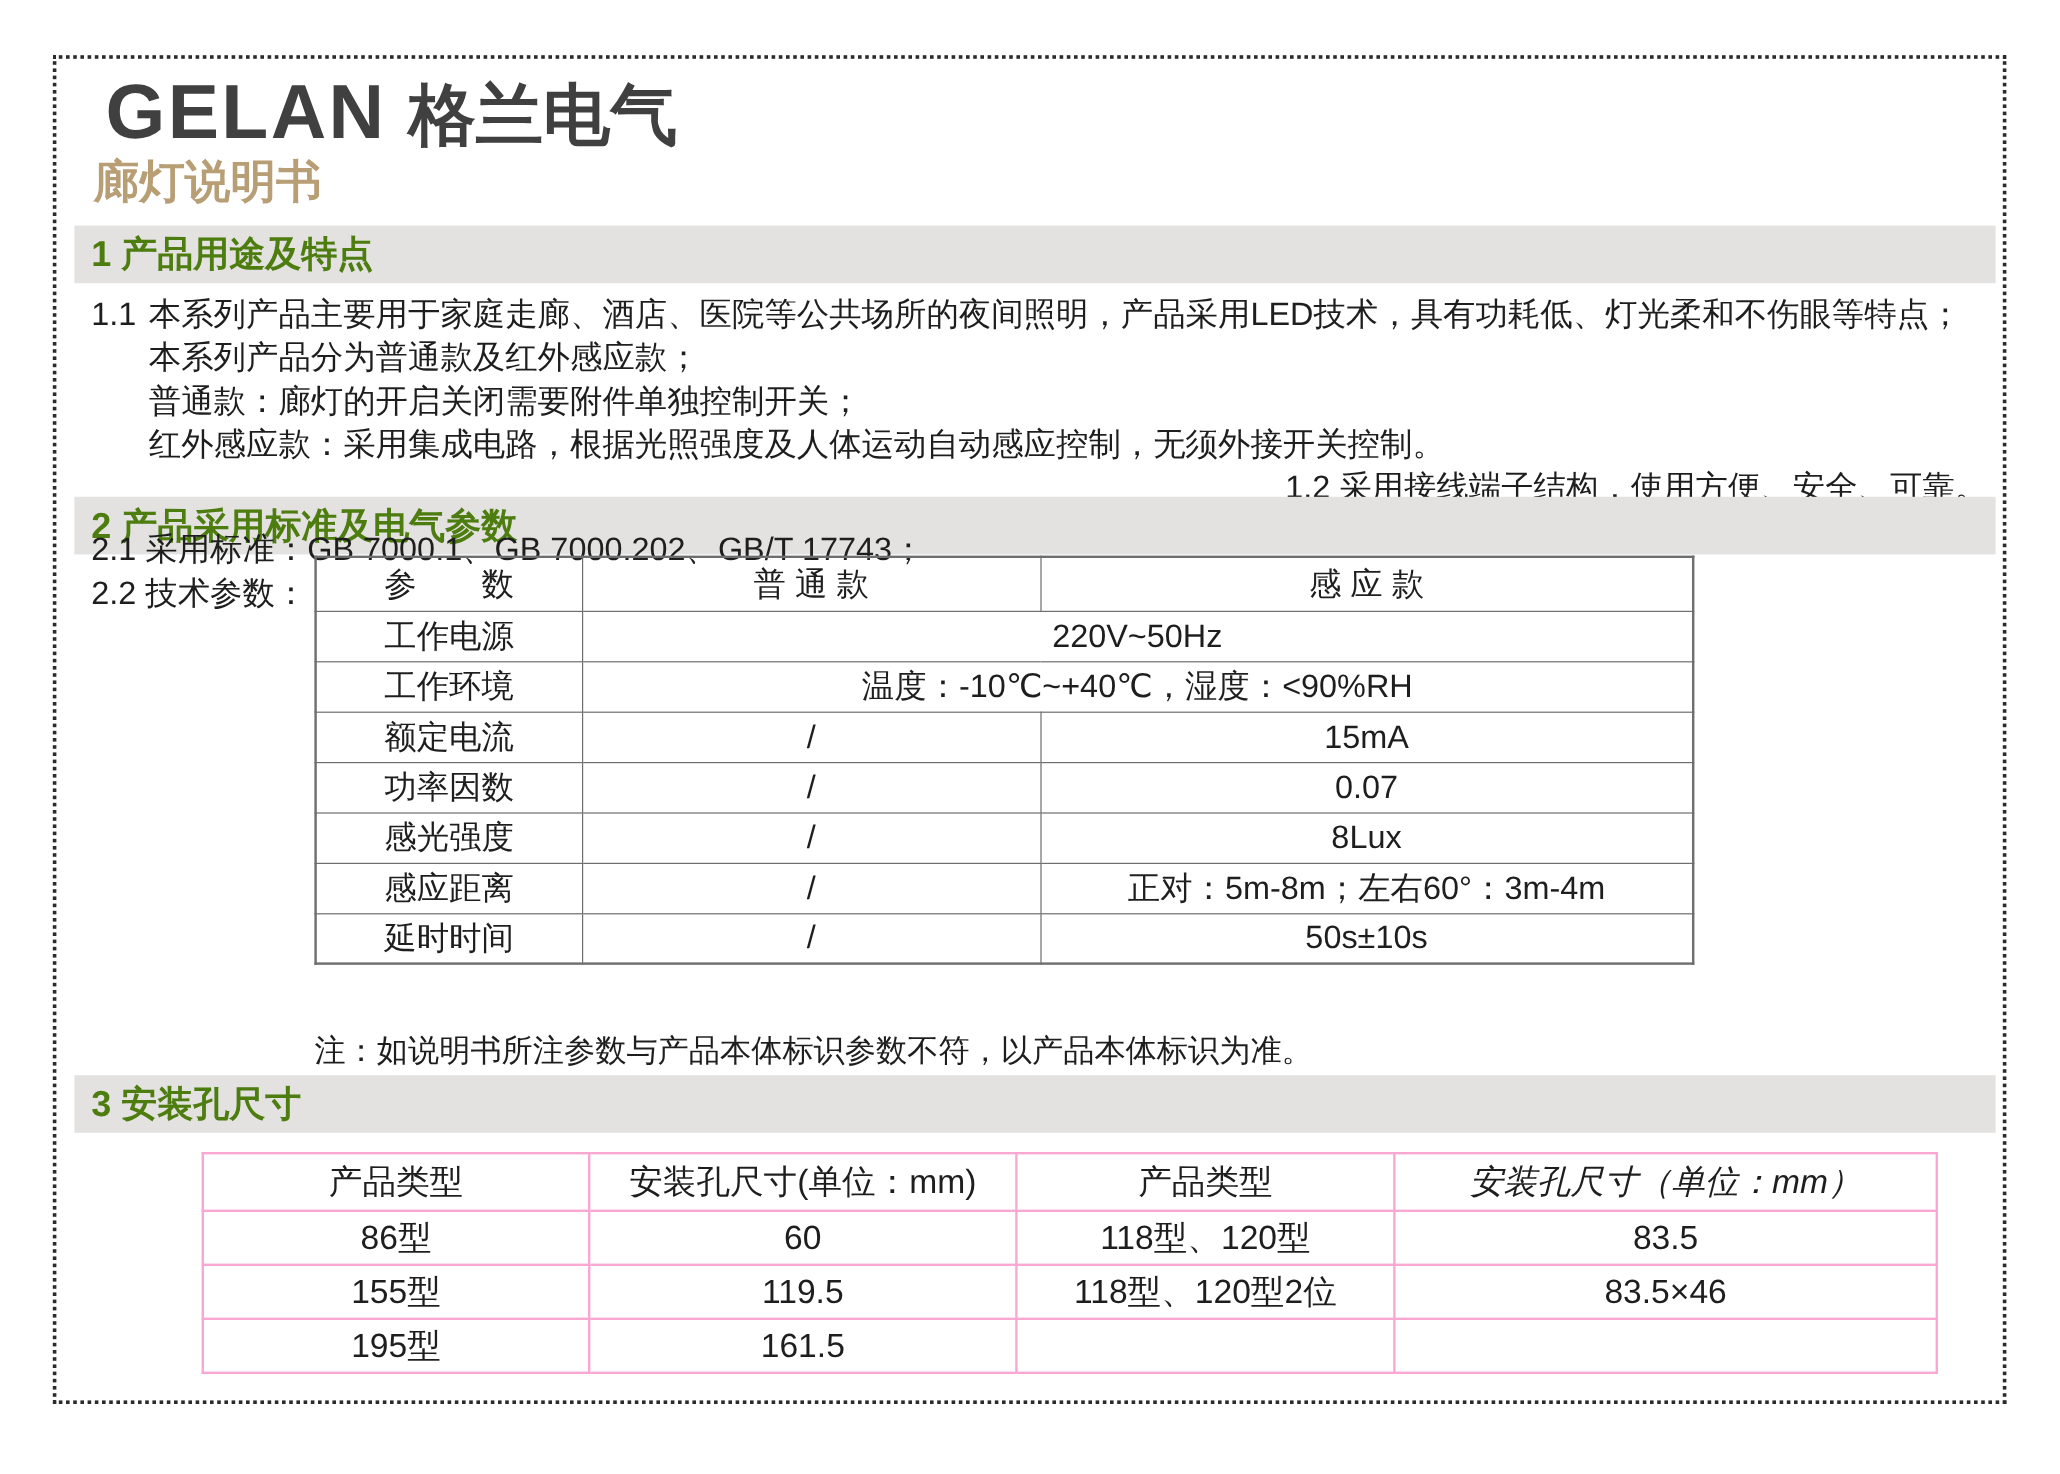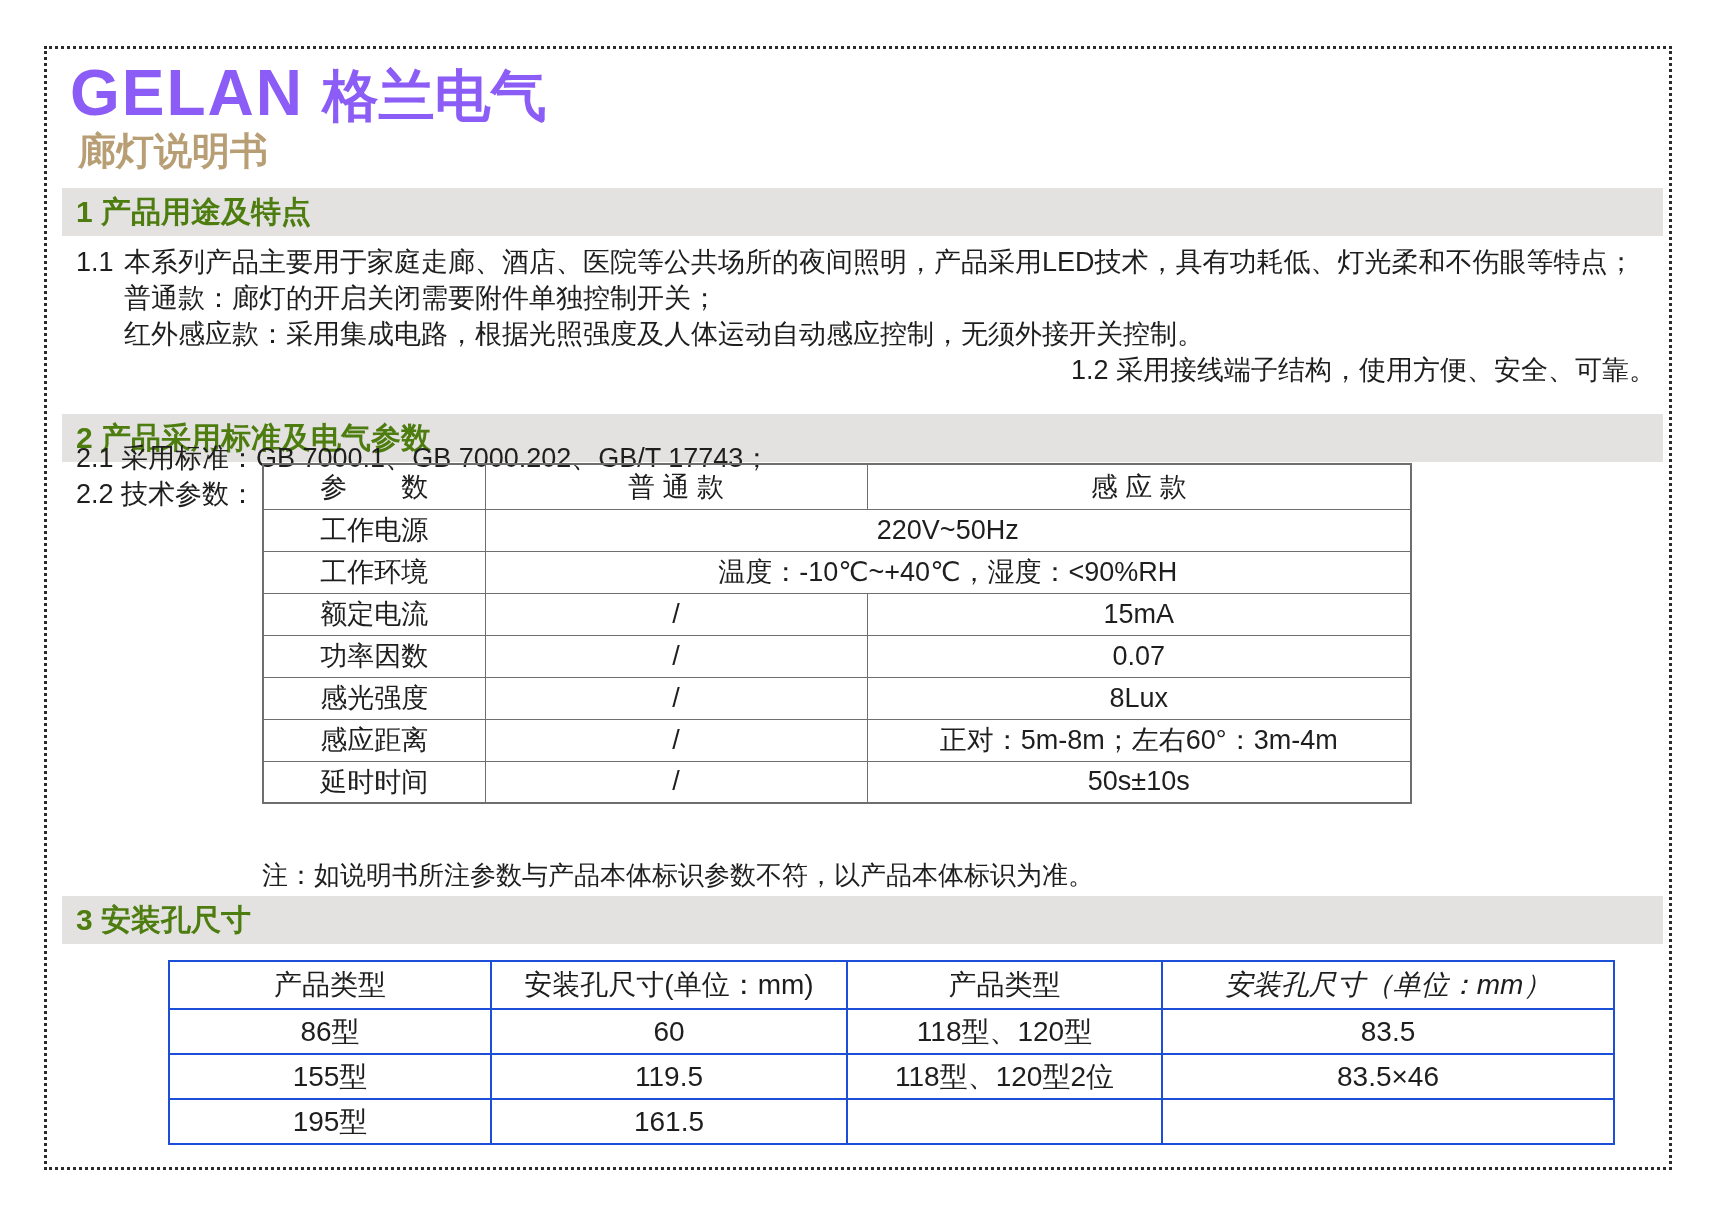--- a/index.html
+++ b/index.html
@@ -9,22 +9,22 @@
     font-family:"Liberation Sans","DejaVu Sans",sans-serif;
     color:#1e1e1e;
     position:relative;
     overflow:hidden;
   }
   .page-border {
     position:absolute; left:44px; top:46px; width:1628px; height:1124px;
     border:3px dotted #2b2b2b;
   }
   .logo-row {
-    position:absolute; left:70px; top:56px;
-    color:#8b5cf6; white-space:nowrap;
+    position:absolute; left:88px; top:56px;
+    color:#404040; white-space:nowrap;
   }
   .logo-en {
     font-size:64px; font-weight:bold; letter-spacing:2px;
     display:inline-block; vertical-align:baseline;
   }
   .logo-cn {
     font-size:56px; font-weight:bold; margin-left:14px;
     display:inline-block; vertical-align:baseline;
   }
   .doc-title {
@@ -67,21 +67,21 @@
   .col-sensor { width:544px; }
 
   .spec-note {
     position:absolute; left:262px; top:858px; font-size:26px;
   }
 
   .mount-table {
     position:absolute; left:168px; top:960px; width:1383px;
     font-size:28px;
   }
-  .mount-table td, .mount-table th { border:2px solid #1d4ed8; height:45px; }
+  .mount-table td, .mount-table th { border:2px solid #f9a8d4; height:45px; }
   .mount-table { border:2px solid #4c4c4c; }
   .mount-table tr.head th { height:48px; }
   .mcol-1 { width:322px; }
   .mcol-2 { width:356px; }
   .mcol-3 { width:315px; }
   .mcol-4 { width:452px;font-style:italic; }
 </style>
 </head>
 <body>
 
@@ -96,20 +96,21 @@
 
 <div class="section-bar bar-1">
   <span>1 产品用途及特点</span>
 </div>
 
 <div class="s1-block">
   <div class="s1-row">
     <span class="s1-num">1.1</span>
     <div class="s1-lines">
       <div>本系列产品主要用于家庭走廊、酒店、医院等公共场所的夜间照明，产品采用LED技术，具有功耗低、灯光柔和不伤眼等特点；</div>
+      <div>本系列产品分为普通款及红外感应款；</div>
       <div>普通款：廊灯的开启关闭需要附件单独控制开关；</div>
       <div>红外感应款：采用集成电路，根据光照强度及人体运动自动感应控制，无须外接开关控制。</div>
     </div>
   </div>
   <div class="s1-item-12">1.2 采用接线端子结构，使用方便、安全、可靠。</div>
 </div>
 
 <div class="section-bar bar-2">
   <span>2 产品采用标准及电气参数</span>
 </div>

